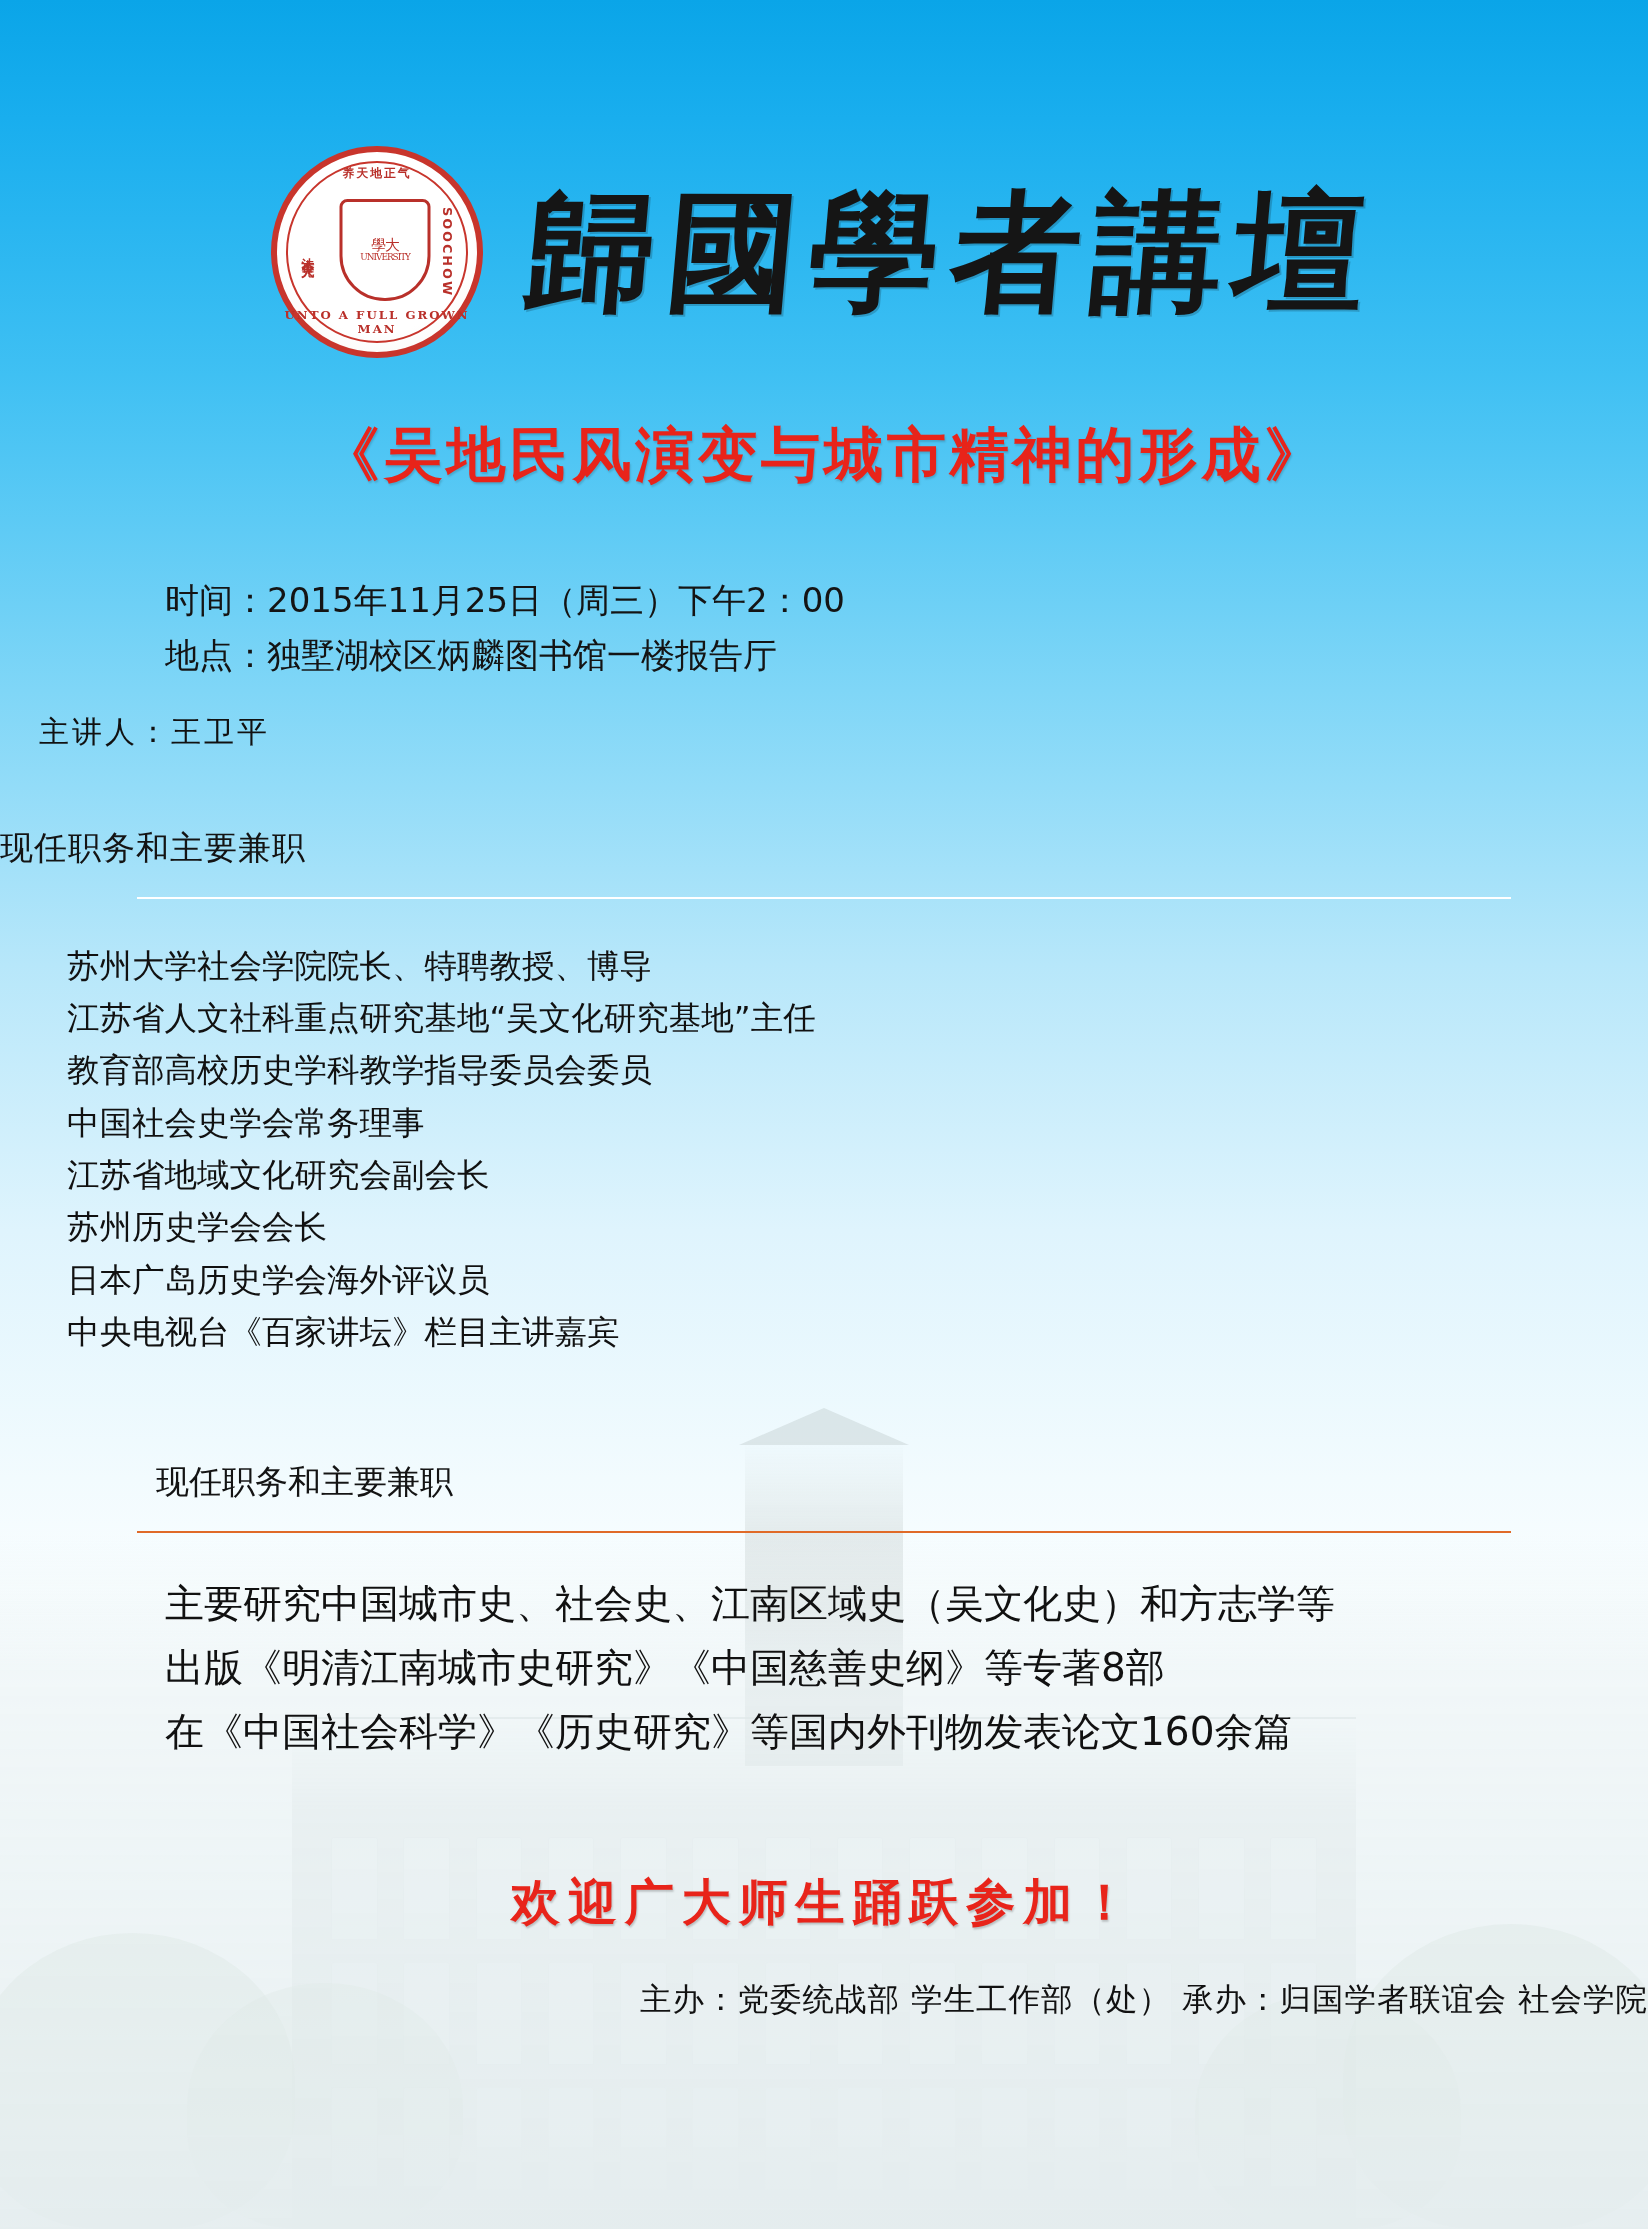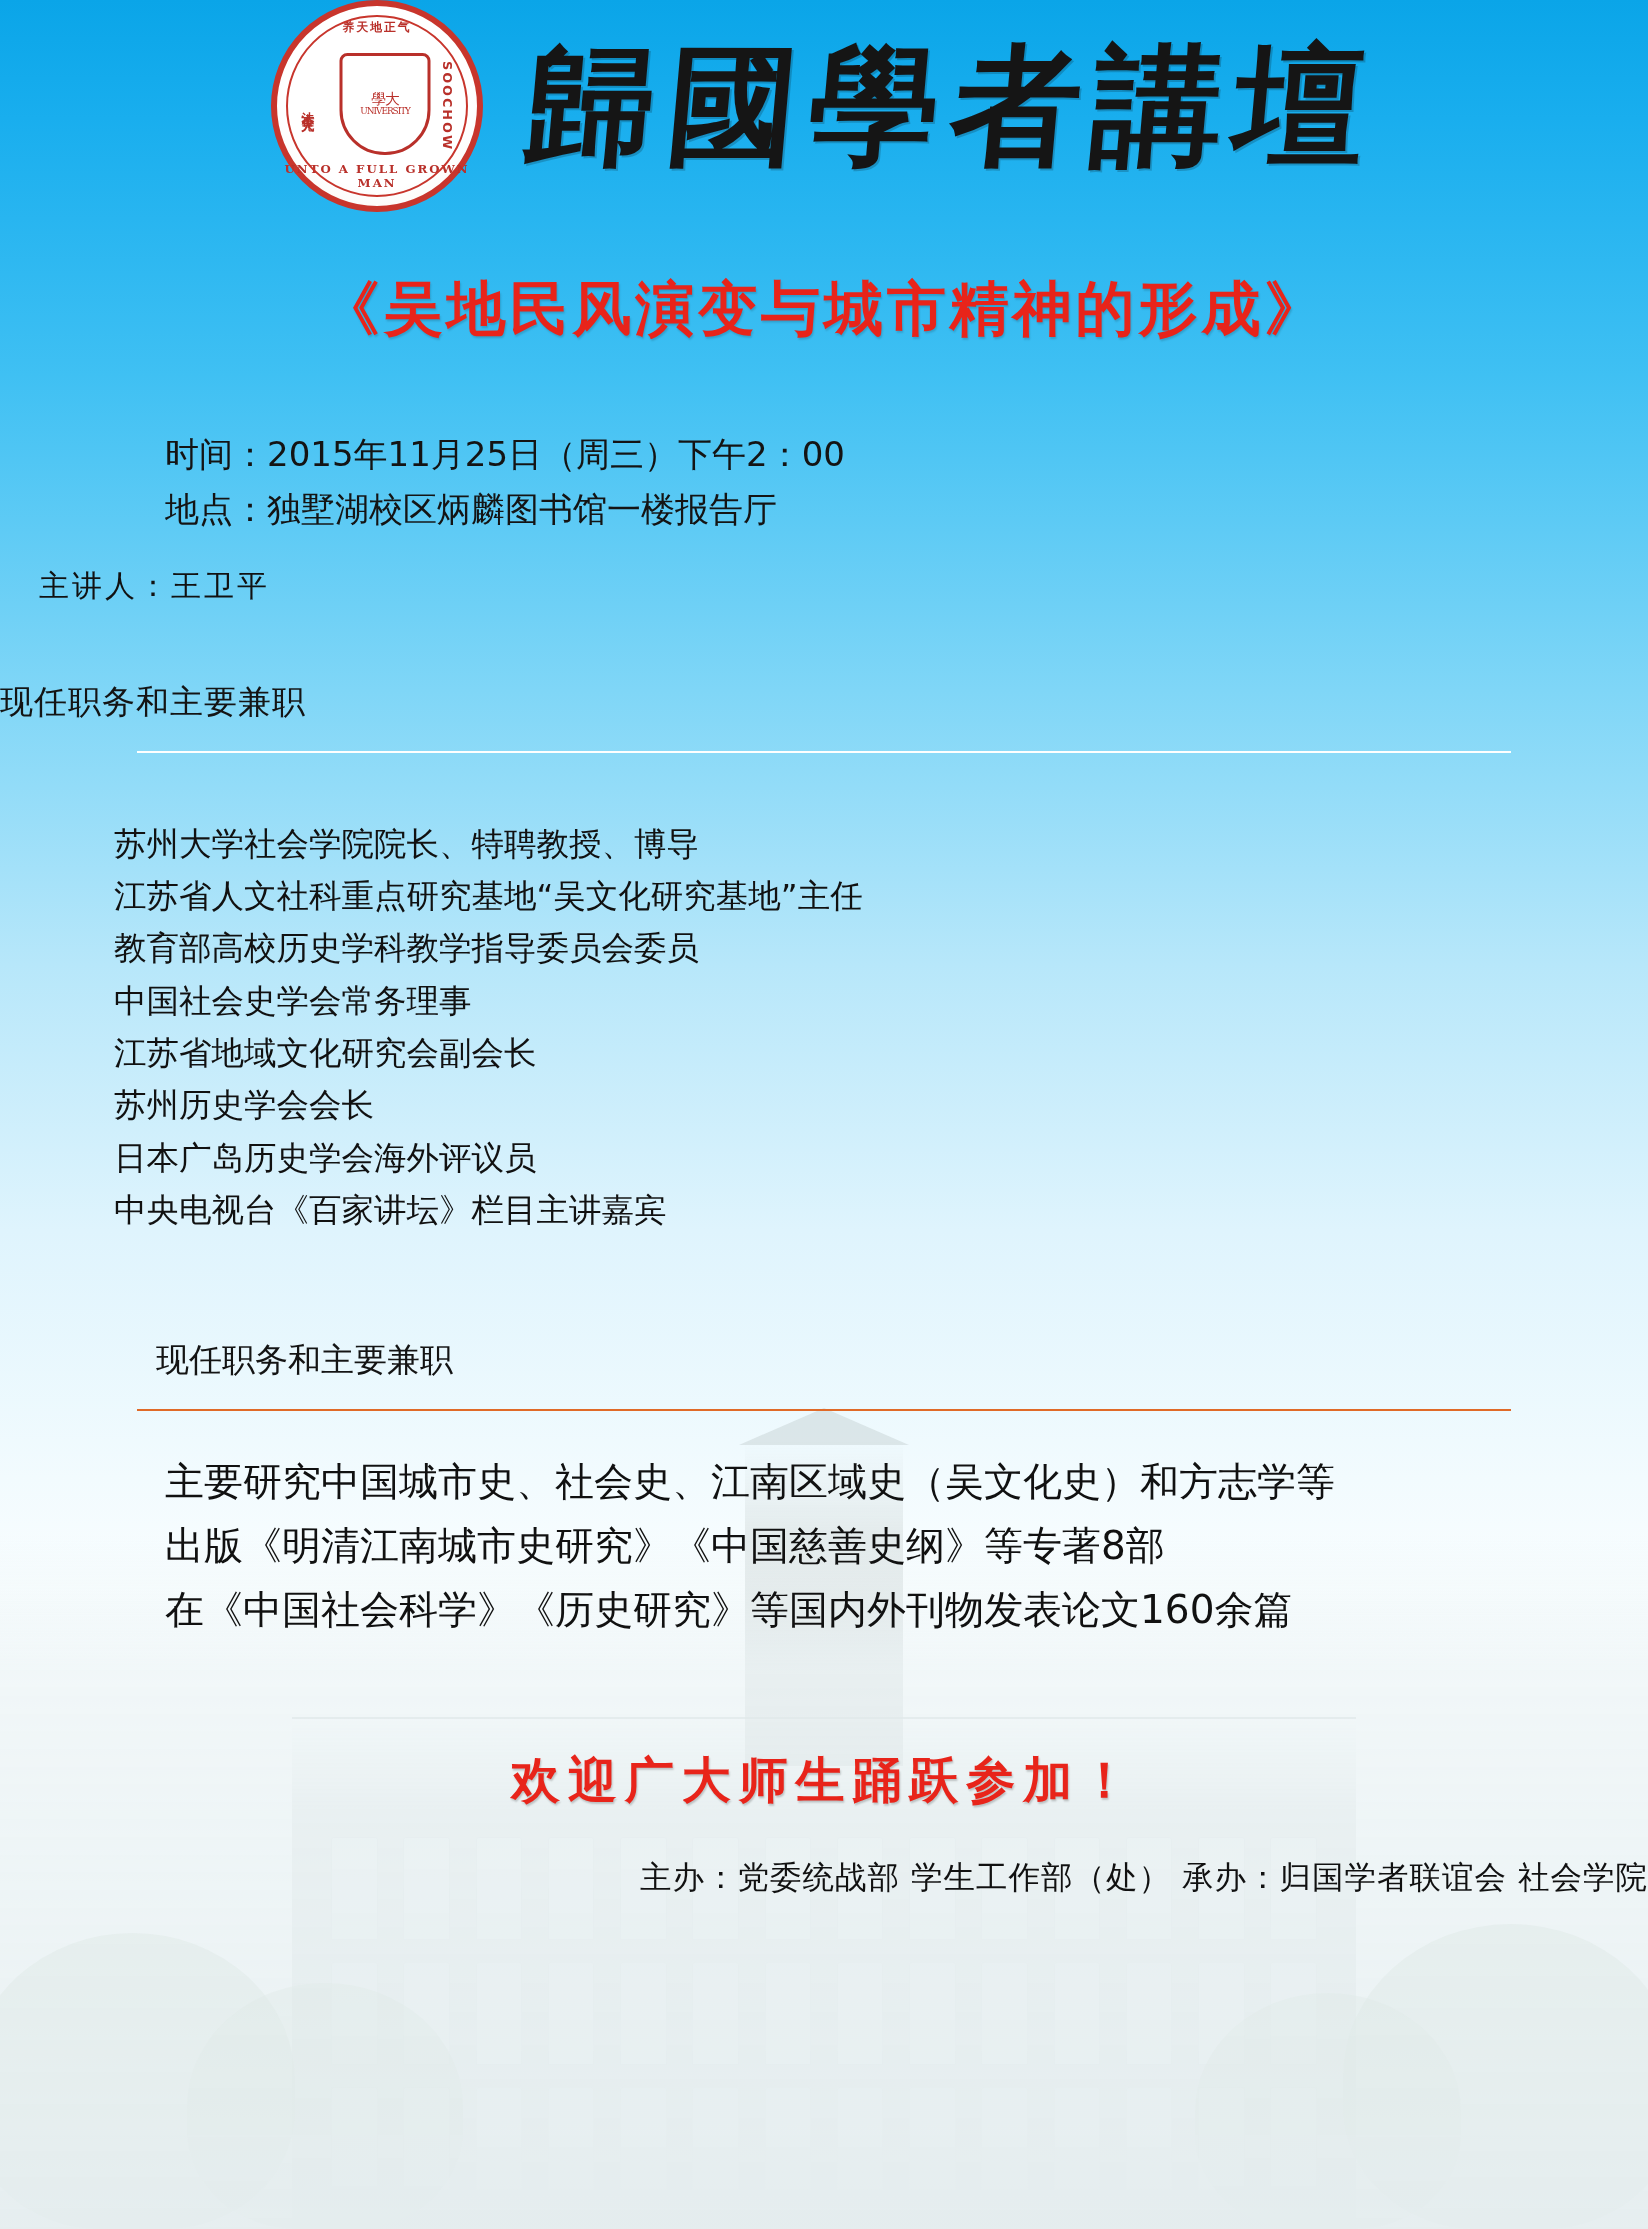--- a/index.html
+++ b/index.html
@@ -123,20 +123,21 @@
     z-index: 5;
     width: 100%;
     height: 100%;
   }
 
   
   .header {
     display: flex;
     align-items: center;
     justify-content: center;
+    padding-top: 146px;
     gap: 43px;
   }
   .seal {
     width: 212px;
     height: 212px;
     border-radius: 50%;
     border: 6.9px solid #c8352c;
     background: radial-gradient(circle at 50% 45%, #ffffff 62%, #f6f3ee 100%);
     position: relative;
     flex: none;
@@ -243,22 +244,22 @@
   }
   .rule {
     margin: 25.6px auto 0 auto;
     width: 1374px;
     height: 2px;
   }
   .rule-gray { background: #ffffff; }
   .rule-orange { background: #e06a28; }
 
   .list {
-    margin-top: 65px;
-    padding-left: 114px;
+    margin-top: 41px;
+    padding-left: 67px;
     font-size: 32.5px;
     color: #111;
     line-height: 1.61;
   }
   .list div { white-space: nowrap; }
 
   .section-head2 {
     margin-top: 102px;
     padding-left: 156px;
     font-size: 33px;

